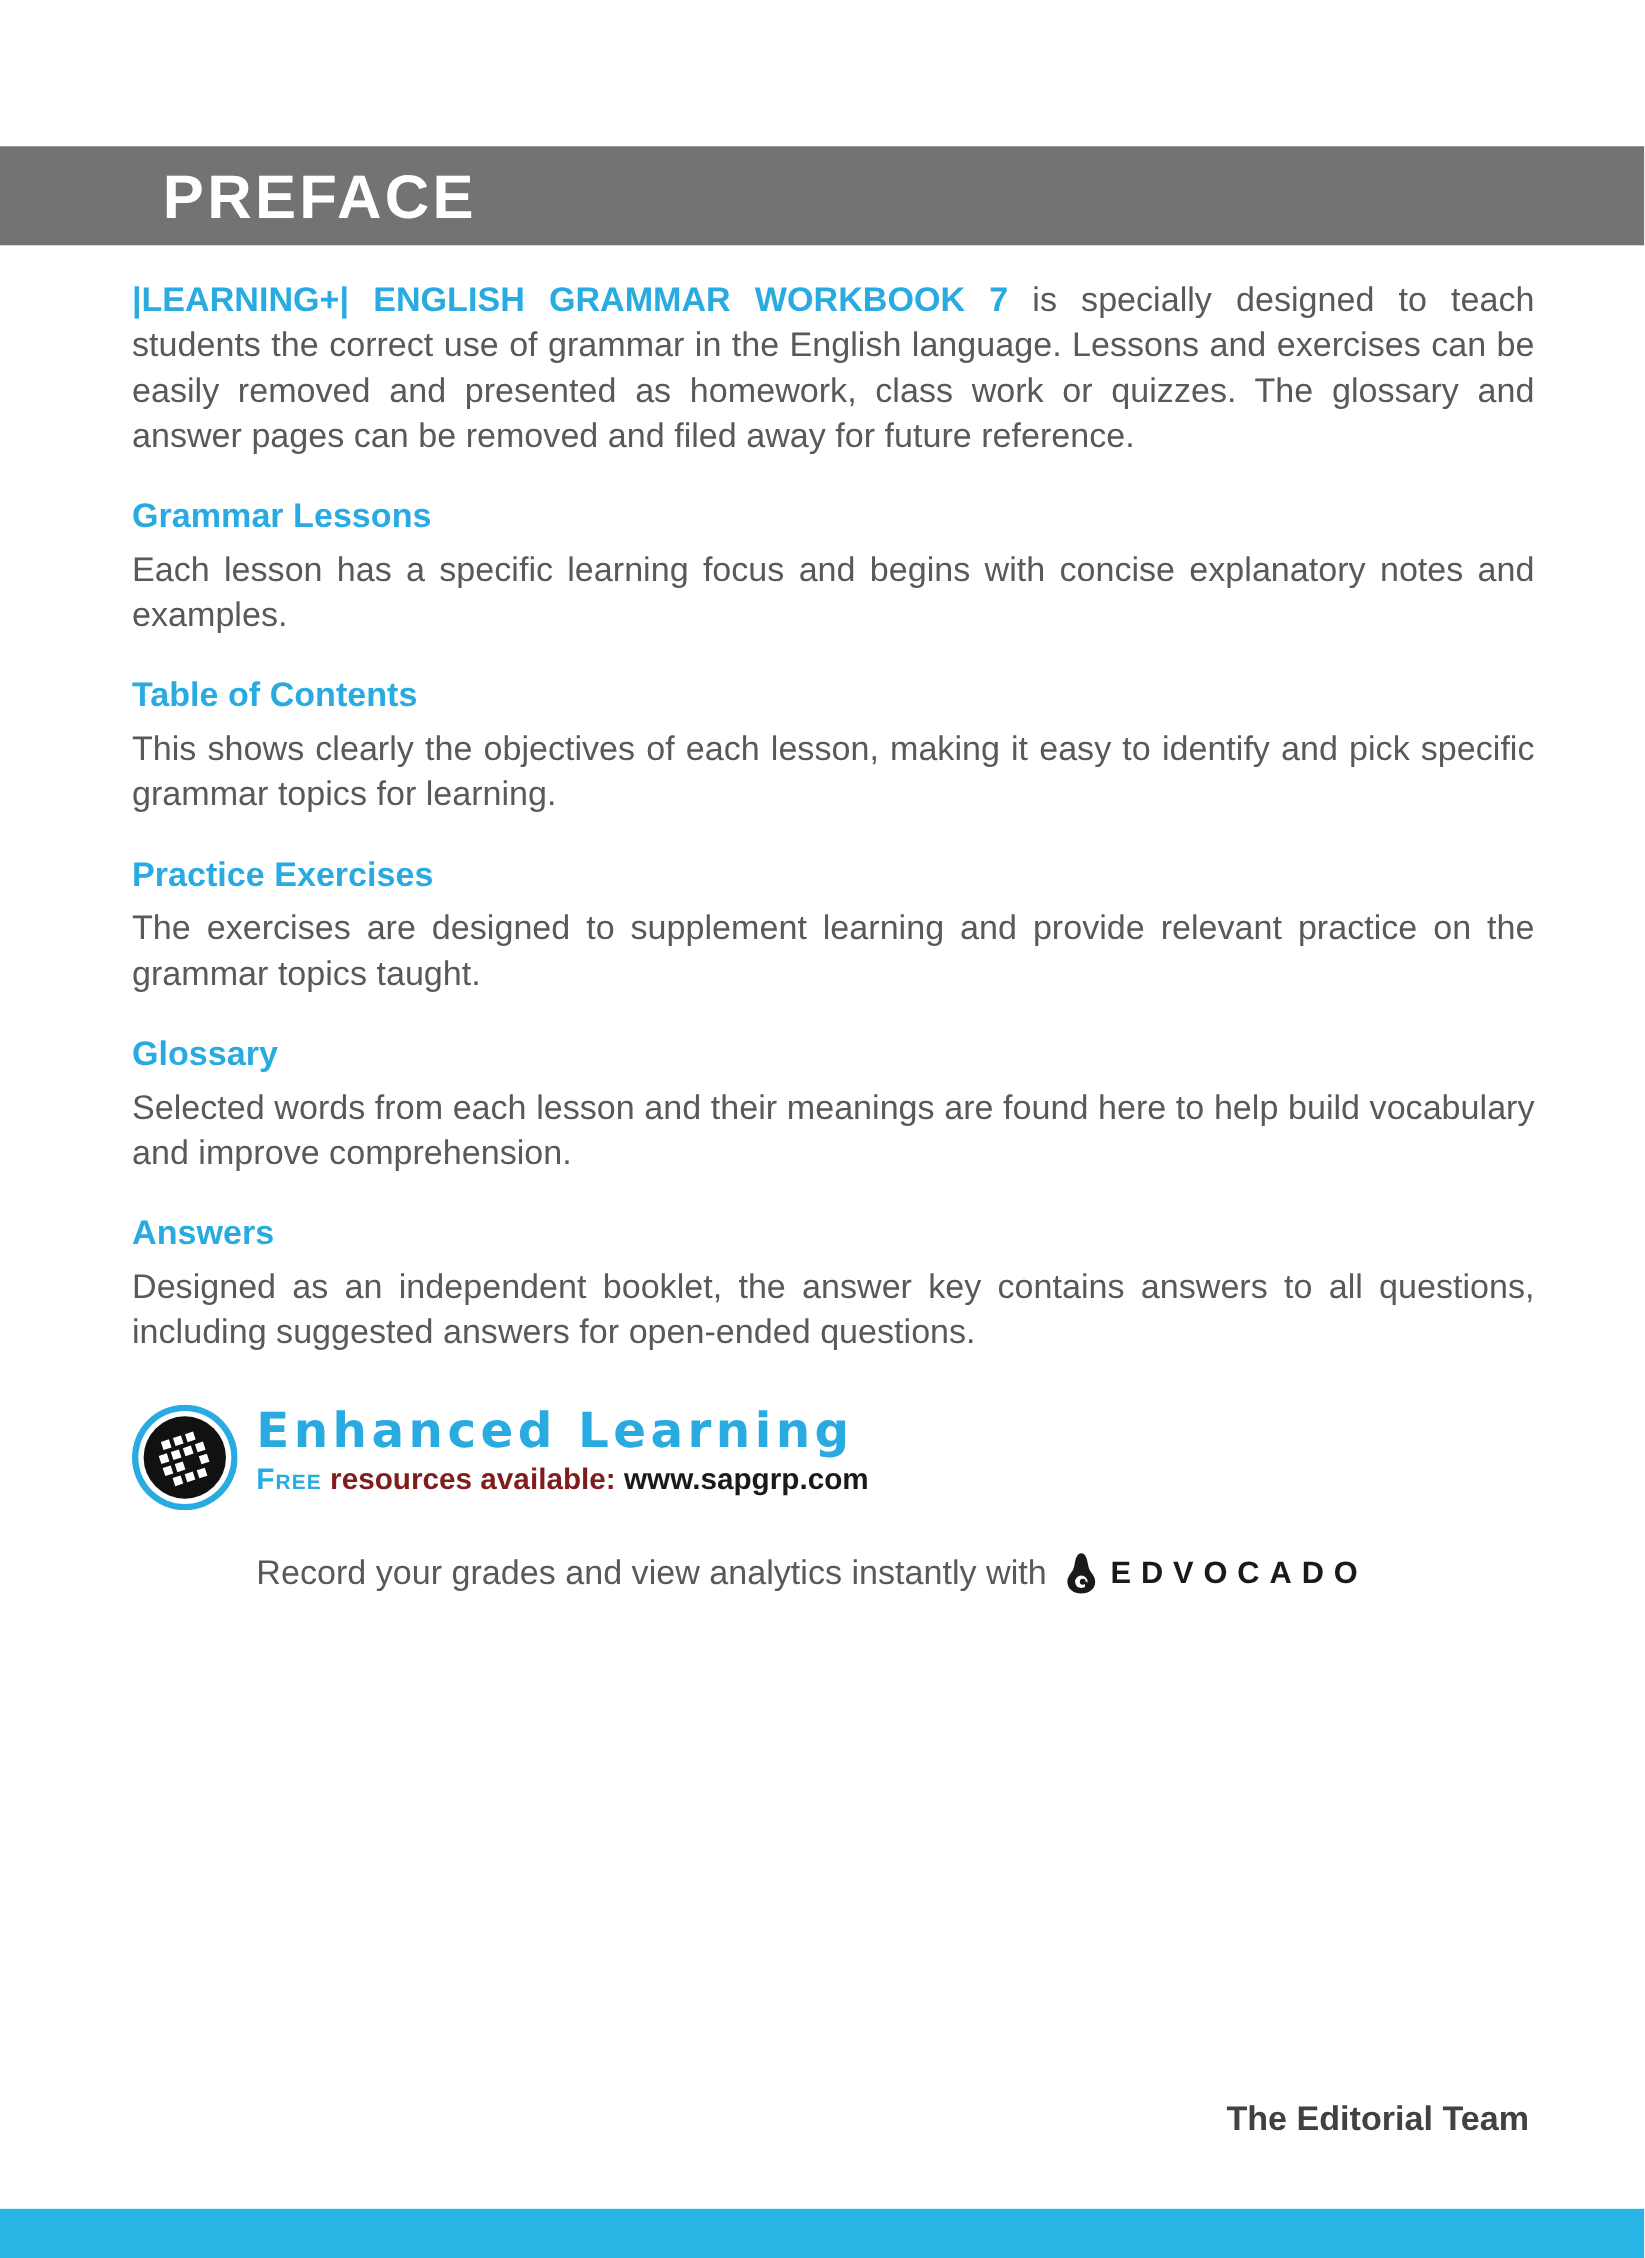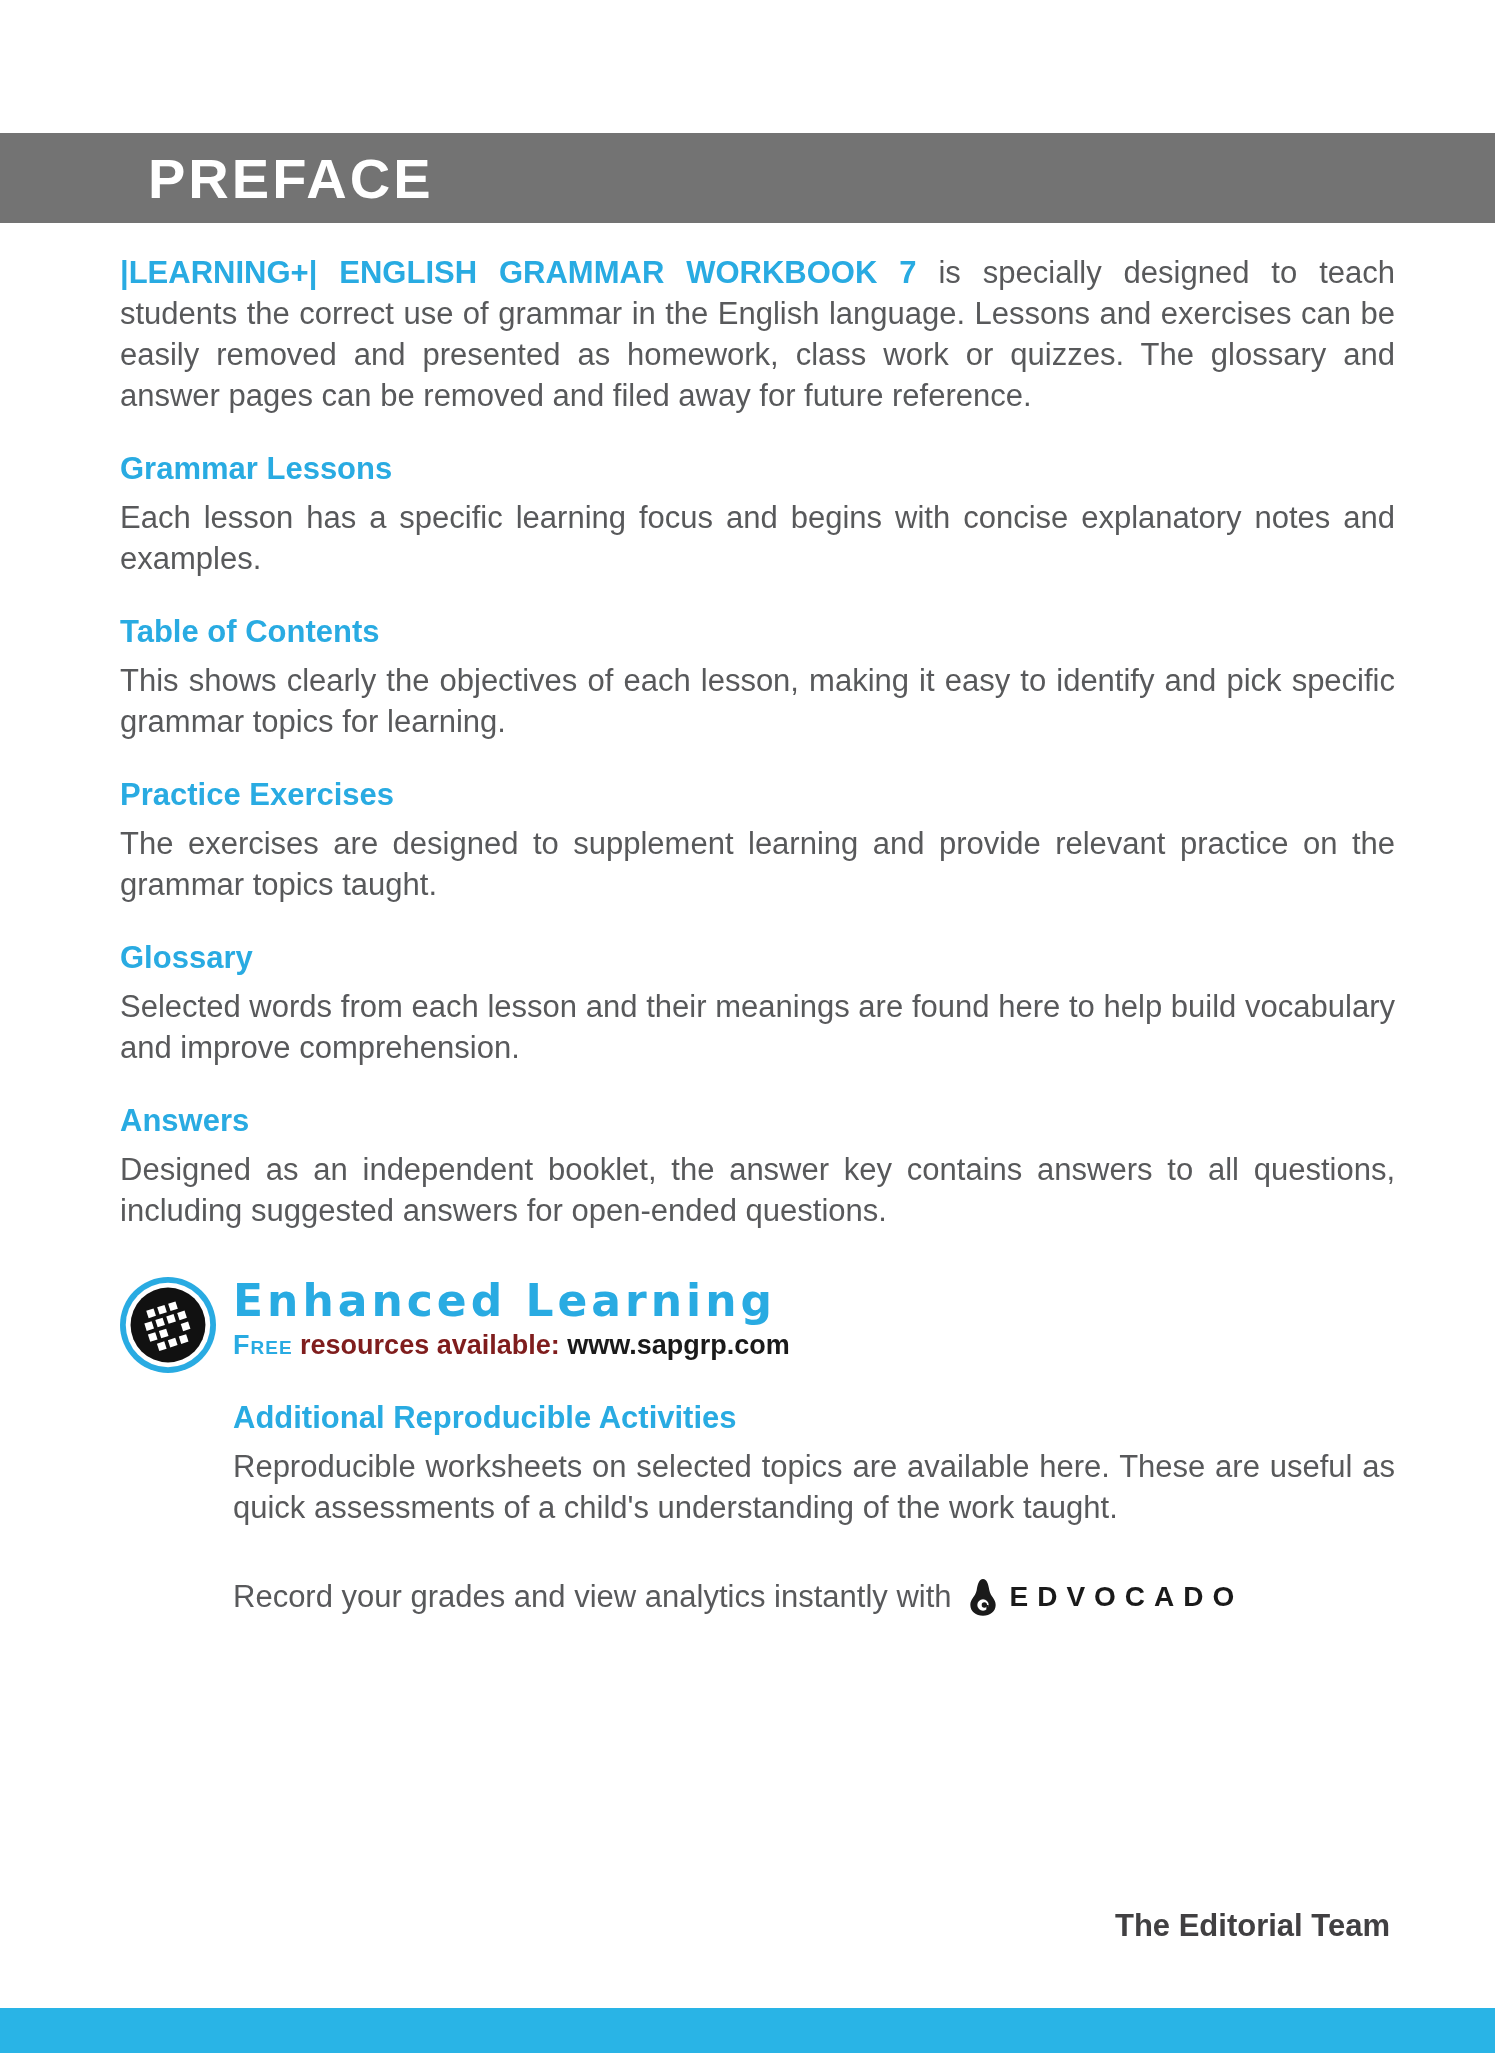--- a/index.html
+++ b/index.html
@@ -176,24 +176,20 @@
         </g>
       </svg>
       <div class="enhanced-right">
         <div class="enhanced-heading">Enhanced Learning</div>
         <div class="enhanced-sub">
           <span class="free-label">Free</span>
           <span class="resources-label">resources available:</span>
           <span class="url-label">www.sapgrp.com</span>
         </div>
 
-        <div class="subsection">
-          <div class="section-heading">Additional Reproducible Activities</div>
-          <p class="para">Reproducible worksheets on selected topics are available here. These are useful as quick assessments of a child's understanding of the work taught.</p>
-        </div>
 
 
         <div class="record-line">
           <span>Record your grades and view analytics instantly with</span>
           <span class="edvocado">
             <svg class="edvocado-icon" viewBox="0 0 100 120" aria-hidden="true">
               <path d="M50 6 C38 6 34 22 31 40 C28 58 12 66 12 84 C12 104 29 116 50 116 C71 116 88 104 88 84 C88 66 72 58 69 40 C66 22 62 6 50 6 Z" fill="#1a1a1a"></path>
               <circle cx="50" cy="84" r="17" fill="#ffffff"></circle>
               <circle cx="54" cy="84" r="8" fill="#1a1a1a"></circle>
               <rect x="60" y="84" width="7" height="14" fill="#1a1a1a"></rect>

